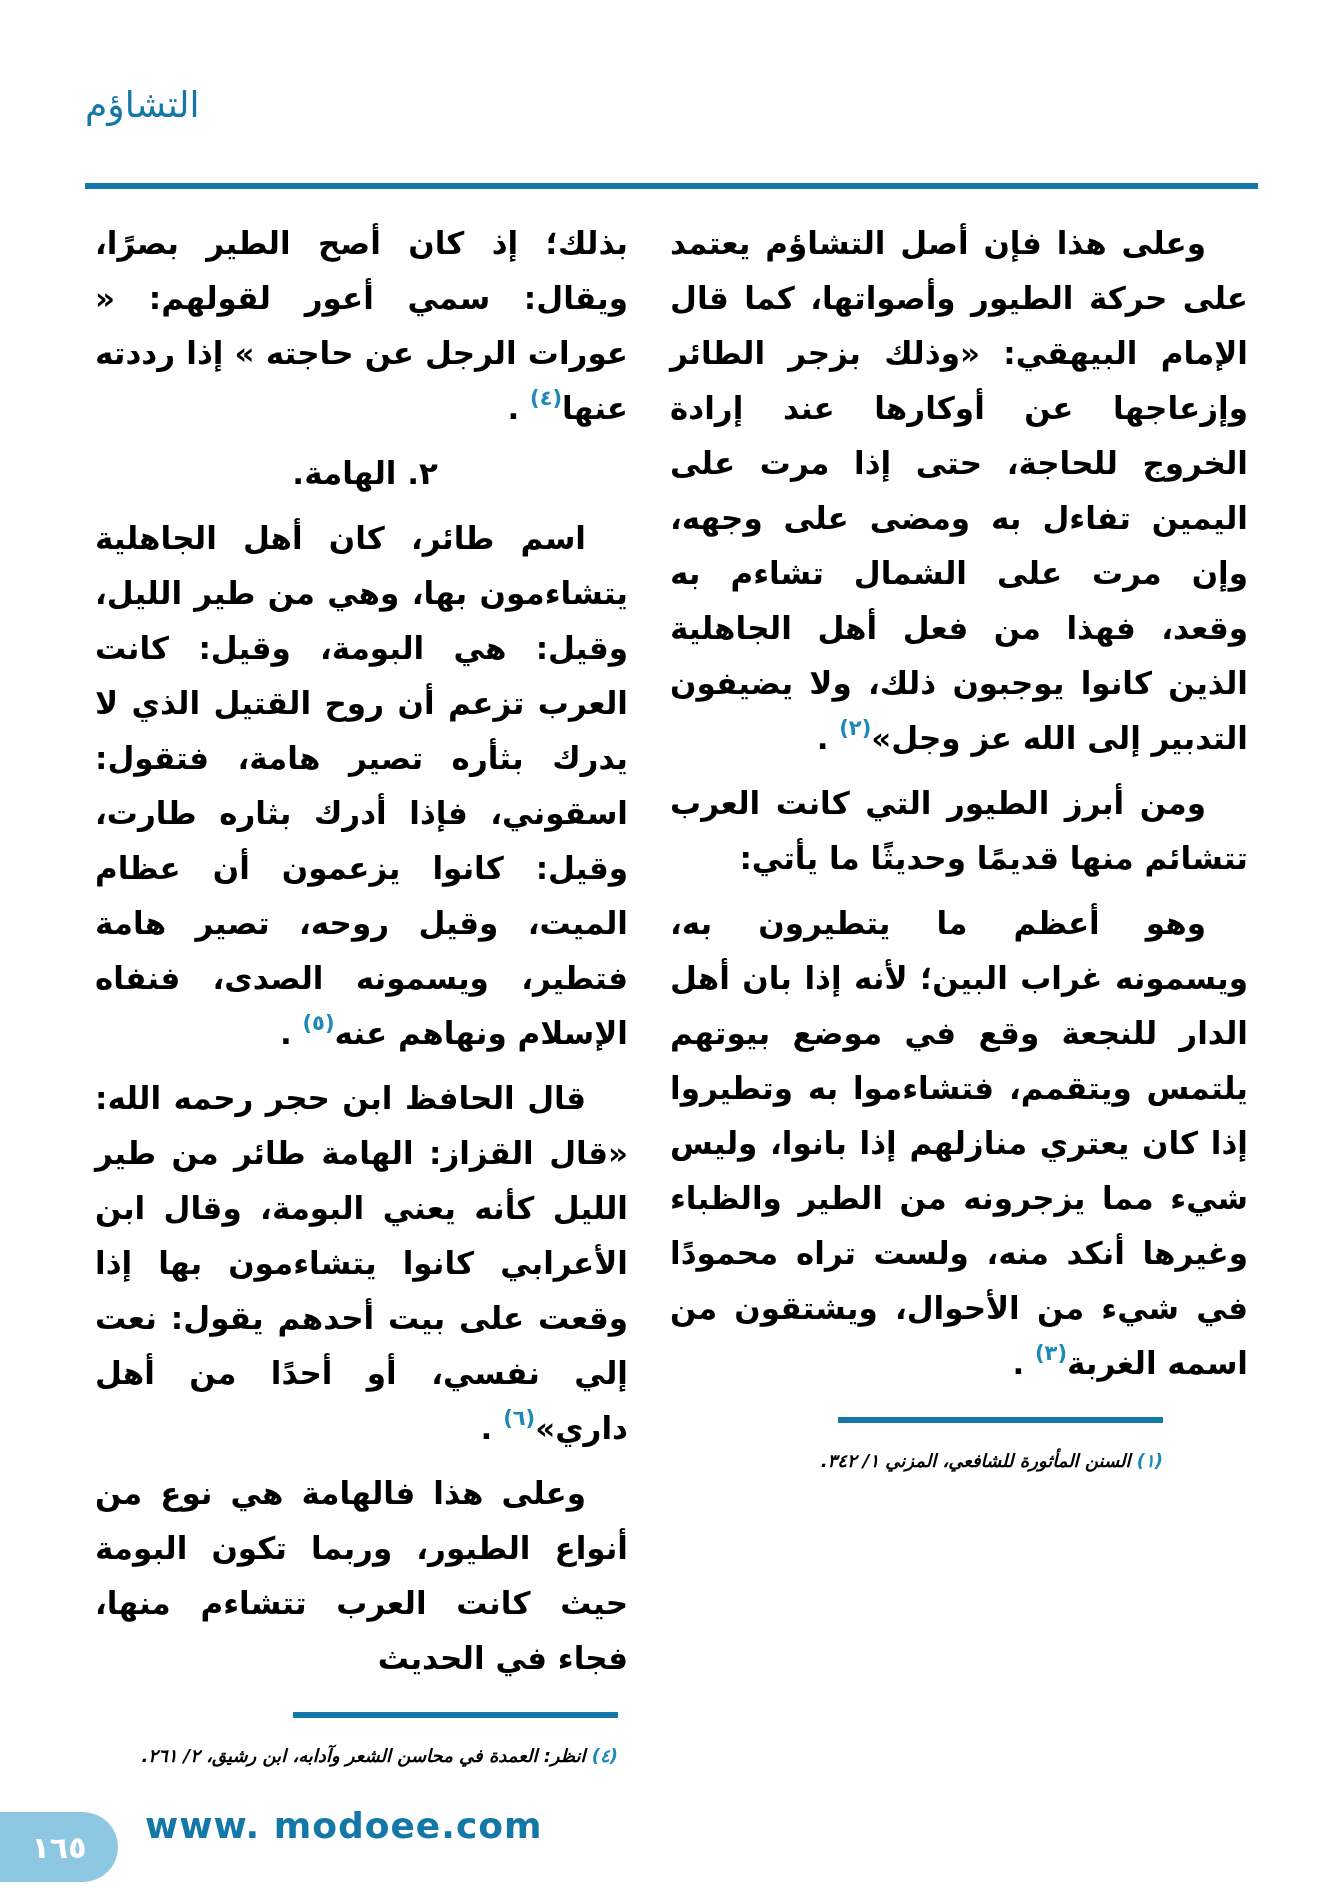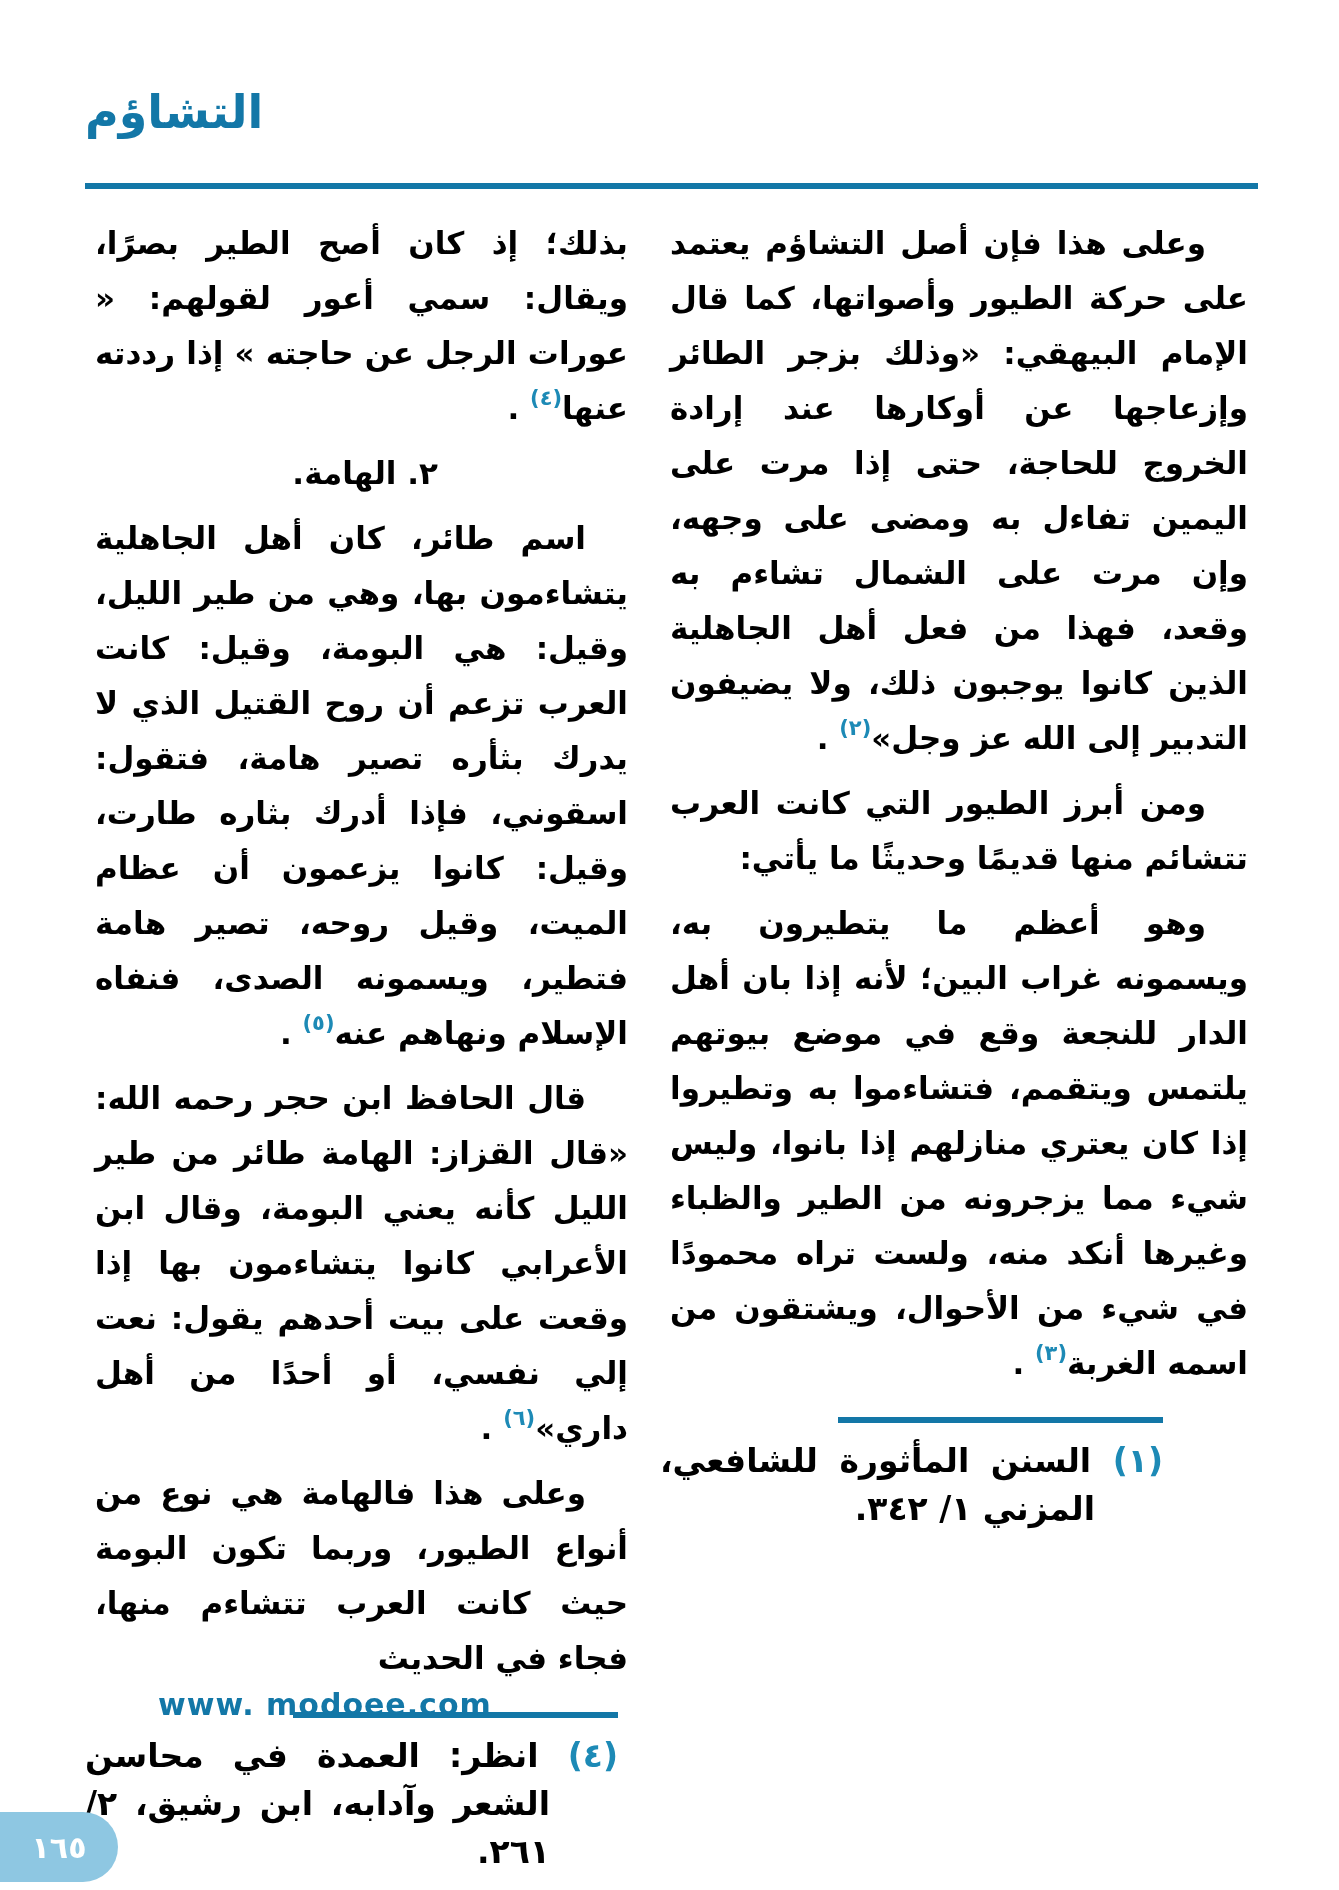--- a/index.html
+++ b/index.html
@@ -14,21 +14,21 @@
     width:1339px;height:1890px;
     background:#ffffff;
     font-family:"DejaVu Sans", sans-serif;
     direction:rtl;
     overflow:hidden;
     color:var(--ink);
   }
   
   .header-title{
     position:absolute;left:85px;top:80px;
-    font-size:46px;font-weight:bold;color:var(--accent);
+    font-size:36px;font-weight:normal;color:var(--accent);
     line-height:1.4;
   }
   .header-rule{
     position:absolute;left:85px;top:183px;width:1173px;height:6px;
     background:var(--accent);
   }
   
   .columns{
     position:absolute;top:206px;right:81px;width:1173px;
     display:flex;gap:22px;align-items:flex-start;
@@ -51,47 +51,46 @@
     font-size:21px;
     line-height:0;
     vertical-align:14px;
     font-weight:bold;
   }
   
   .footnotes{margin-top:26px;}
   .fn-rule{height:6px;background:var(--accent);width:325px;margin-bottom:14px;}
   .col-first  .fn-rule{margin-right:95px;}
   .col-second .fn-rule{margin-right:20px;}
-  .fn-list{font-size:33px;font-weight:bold;line-height:48px;}
+  .fn-list{font-size:18px;font-weight:bold;line-height:48px;font-style:italic;}
   .col-first  .fn-list{padding-right:95px;}
   .col-second .fn-list{padding-right:20px;}
   .fn-item{
     margin:0;
     padding-right:68px;
     text-indent:-68px;
     text-align:justify;
   }
   .fn-num{color:var(--marker);}
   
   .footer-badge{
     position:absolute;left:0;top:1812px;
     width:118px;height:70px;
     background:var(--badge);
     border-radius:0 35px 35px 0;
     color:#ffffff;
     font-size:30px;font-weight:bold;
     display:flex;align-items:center;justify-content:center;
   }
   .footer-site{
-    position:absolute;left:145px;top:1687px;
+    position:absolute;left:145px;top:1805px;
     direction:ltr;
     color:var(--accent);
-    font-size:30px;font-weight:bold;
+    font-size:36px;font-weight:bold;
     letter-spacing:1px;
-    margin-left:13px;
   }
 </style>
 </head>
 <body>
 
 <div class="page">
 
   <div class="header-title">التشاؤم</div>
   <div class="header-rule"></div>
 

